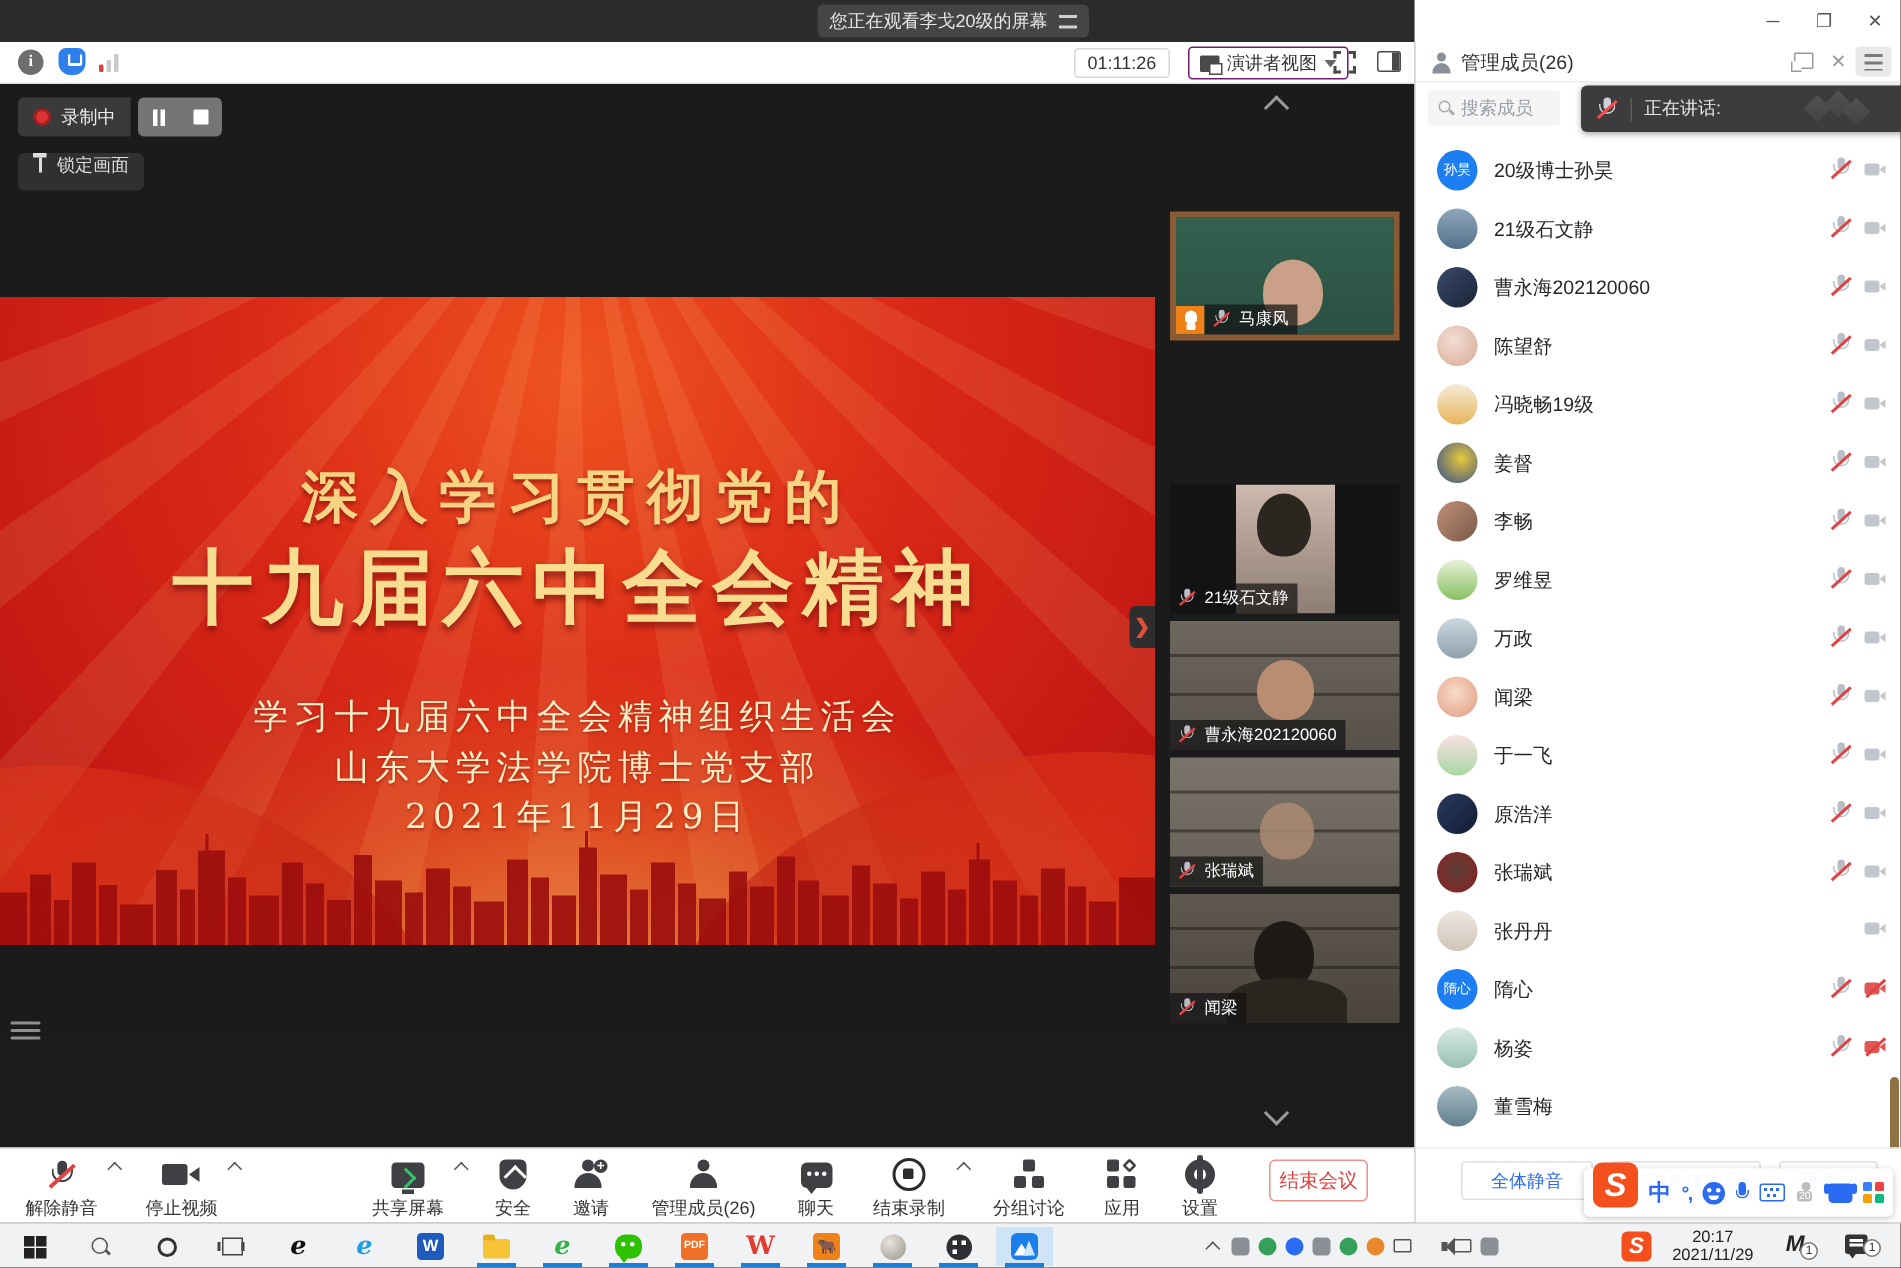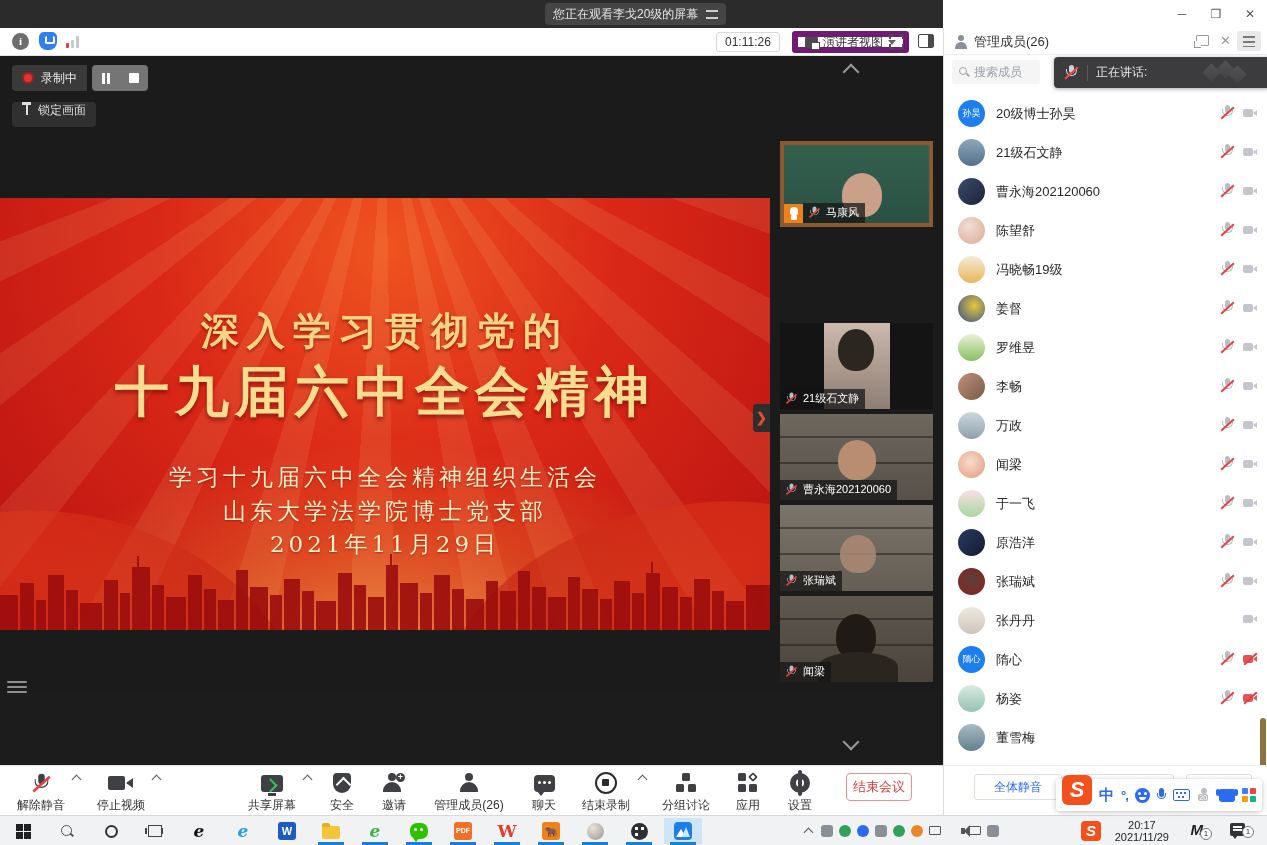--- a/index.html
+++ b/index.html
@@ -16,21 +16,21 @@
   #toolbar { position:absolute; left:0; top:28px; width:943px; height:28px; background:#ffffff; border-bottom:1px solid #e3e3e3; }
   .info-ico { position:absolute; left:12px; top:5px; width:17px; height:17px; border-radius:50%; background:#6d6d6d; color:#fff; font-size:11px; font-weight:bold; text-align:center; line-height:17px; font-family:"Liberation Serif",serif; }
   .shield-ico { position:absolute; left:39px; top:4px; width:18px; height:18px; background:#2f80ed; border-radius:5px 5px 8px 8px; }
   .shield-ico::after { content:""; position:absolute; left:6px; top:4px; width:6px; height:6px; border:2px solid #fff; border-radius:2px; border-top:none; }
   .signal-ico { position:absolute; left:66px; top:8px; width:16px; height:12px; }
   .signal-ico i { position:absolute; bottom:0; width:3px; border-radius:1px; background:#c9c9c9; }
   .signal-ico i:nth-child(1){ left:0; height:5px; background:#e04040; }
   .signal-ico i:nth-child(2){ left:5px; height:8px; }
   .signal-ico i:nth-child(3){ left:10px; height:12px; }
   #timer-box { position:absolute; left:716px; top:4px; height:20px; padding:0 8px; border:1px solid #d8d8d8; border-radius:3px; font-size:12px; color:#333; line-height:18px; }
-  #view-mode-btn { position:absolute; left:792px; top:3px; height:22px; display:flex; align-items:center; gap:5px; border:6px solid #701a75; border-radius:3px; padding:0 7px; font-size:12px; color:#333; background:#fff; }
+  #view-mode-btn { position:absolute; left:792px; top:3px; height:22px; display:flex; align-items:center; gap:5px; border:1px solid #701a75; border-radius:3px; padding:0 7px; font-size:12px; color:#333; background:#fff; }
   .layout-ico { display:inline-block; width:13px; height:11px; position:relative; background:#4a4a4a; border-radius:1px; }
   .layout-ico::after { content:""; position:absolute; right:-2px; bottom:-2px; width:7px; height:6px; background:#fff; border:1.5px solid #4a4a4a; }
   .caret-down { display:inline-block; width:0; height:0; border-left:4px solid transparent; border-right:4px solid transparent; border-top:5px solid #666; }
   .fullscreen-ico { position:absolute; left:889px; top:6px; width:15px; height:15px; }
   .fullscreen-ico i { position:absolute; width:5px; height:5px; border:2px solid #4a4a4a; }
   .fullscreen-ico i:nth-child(1){ left:0; top:0; border-right:none; border-bottom:none; }
   .fullscreen-ico i:nth-child(2){ right:0; top:0; border-left:none; border-bottom:none; }
   .fullscreen-ico i:nth-child(3){ left:0; bottom:0; border-right:none; border-top:none; }
   .fullscreen-ico i:nth-child(4){ right:0; bottom:0; border-left:none; border-top:none; }
   .sidepanel-ico { position:absolute; left:918px; top:6px; width:16px; height:14px; border:1.5px solid #4a4a4a; border-radius:2px; }
@@ -575,38 +575,38 @@
       <span class="rowicons">
           <span class="micwrap muted">
             <i class="micbody"></i>
           </span>
           <span class="camwrap">
             <i class="cambody"></i>
           </span>
         </span>
     </div>
     <div class="mrow">
+      <span class="avatar" style="background: linear-gradient(135deg, rgb(192, 144, 120), rgb(122, 90, 72));">
+          <i class="avlabel"></i>
+        </span>
+      <span class="mname">李畅</span>
+      <span class="rowicons">
+          <span class="micwrap muted">
+            <i class="micbody"></i>
+          </span>
+          <span class="camwrap">
+            <i class="cambody"></i>
+          </span>
+        </span>
+    </div>
+    <div class="mrow">
       <span class="avatar" style="background: linear-gradient(rgb(232, 242, 216), rgb(136, 192, 96));">
           <i class="avlabel"></i>
         </span>
       <span class="mname">罗维昱</span>
-      <span class="rowicons">
-          <span class="micwrap muted">
-            <i class="micbody"></i>
-          </span>
-          <span class="camwrap">
-            <i class="cambody"></i>
-          </span>
-        </span>
-    </div>
-    <div class="mrow">
-      <span class="avatar" style="background: linear-gradient(135deg, rgb(192, 144, 120), rgb(122, 90, 72));">
-          <i class="avlabel"></i>
-        </span>
-      <span class="mname">李畅</span>
       <span class="rowicons">
           <span class="micwrap muted">
             <i class="micbody"></i>
           </span>
           <span class="camwrap">
             <i class="cambody"></i>
           </span>
         </span>
     </div>
     <div class="mrow">

